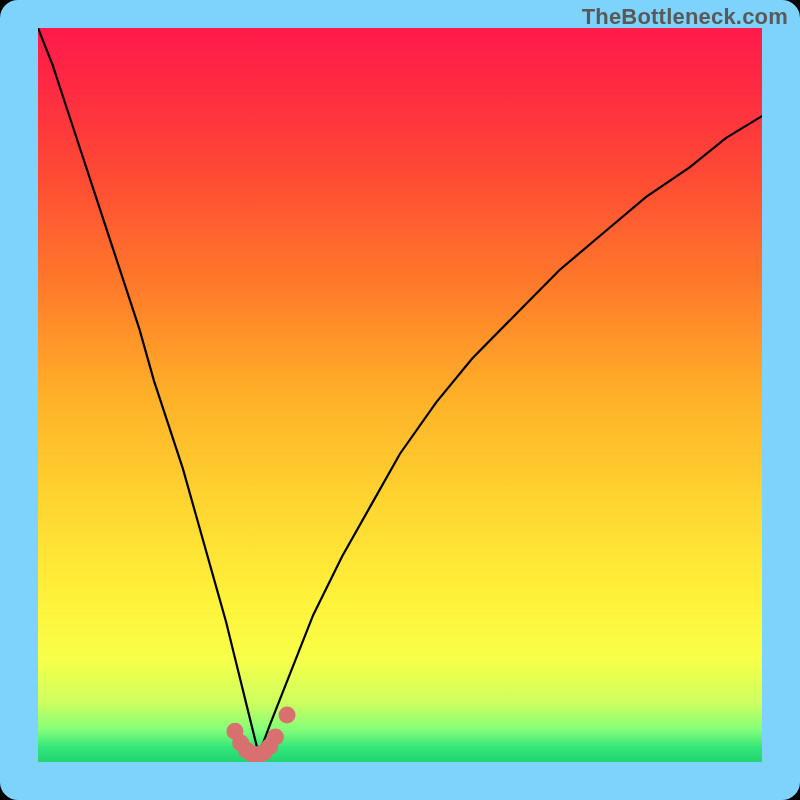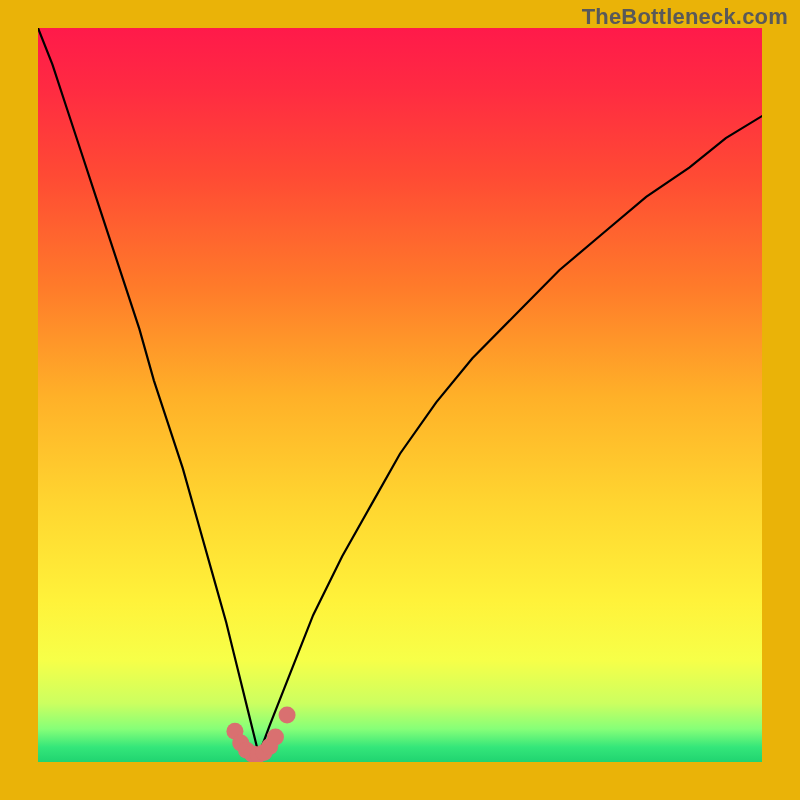--- a/index.html
+++ b/index.html
@@ -8,21 +8,22 @@
     width: 800px;
     height: 800px;
     background: #000;
     overflow: hidden;
     font-family: Arial, Helvetica, sans-serif;
   }
   .stage {
     position: relative;
     width: 800px;
     height: 800px;
-    background: #eab308;
+    background: #7dd3fc;
+    border-radius: 18px;
   }
   .watermark {
     position: absolute;
     top: 4px;
     right: 12px;
     color: #595959;
     font-size: 22px;
     font-weight: 600;
     letter-spacing: 0.2px;
     z-index: 10;

